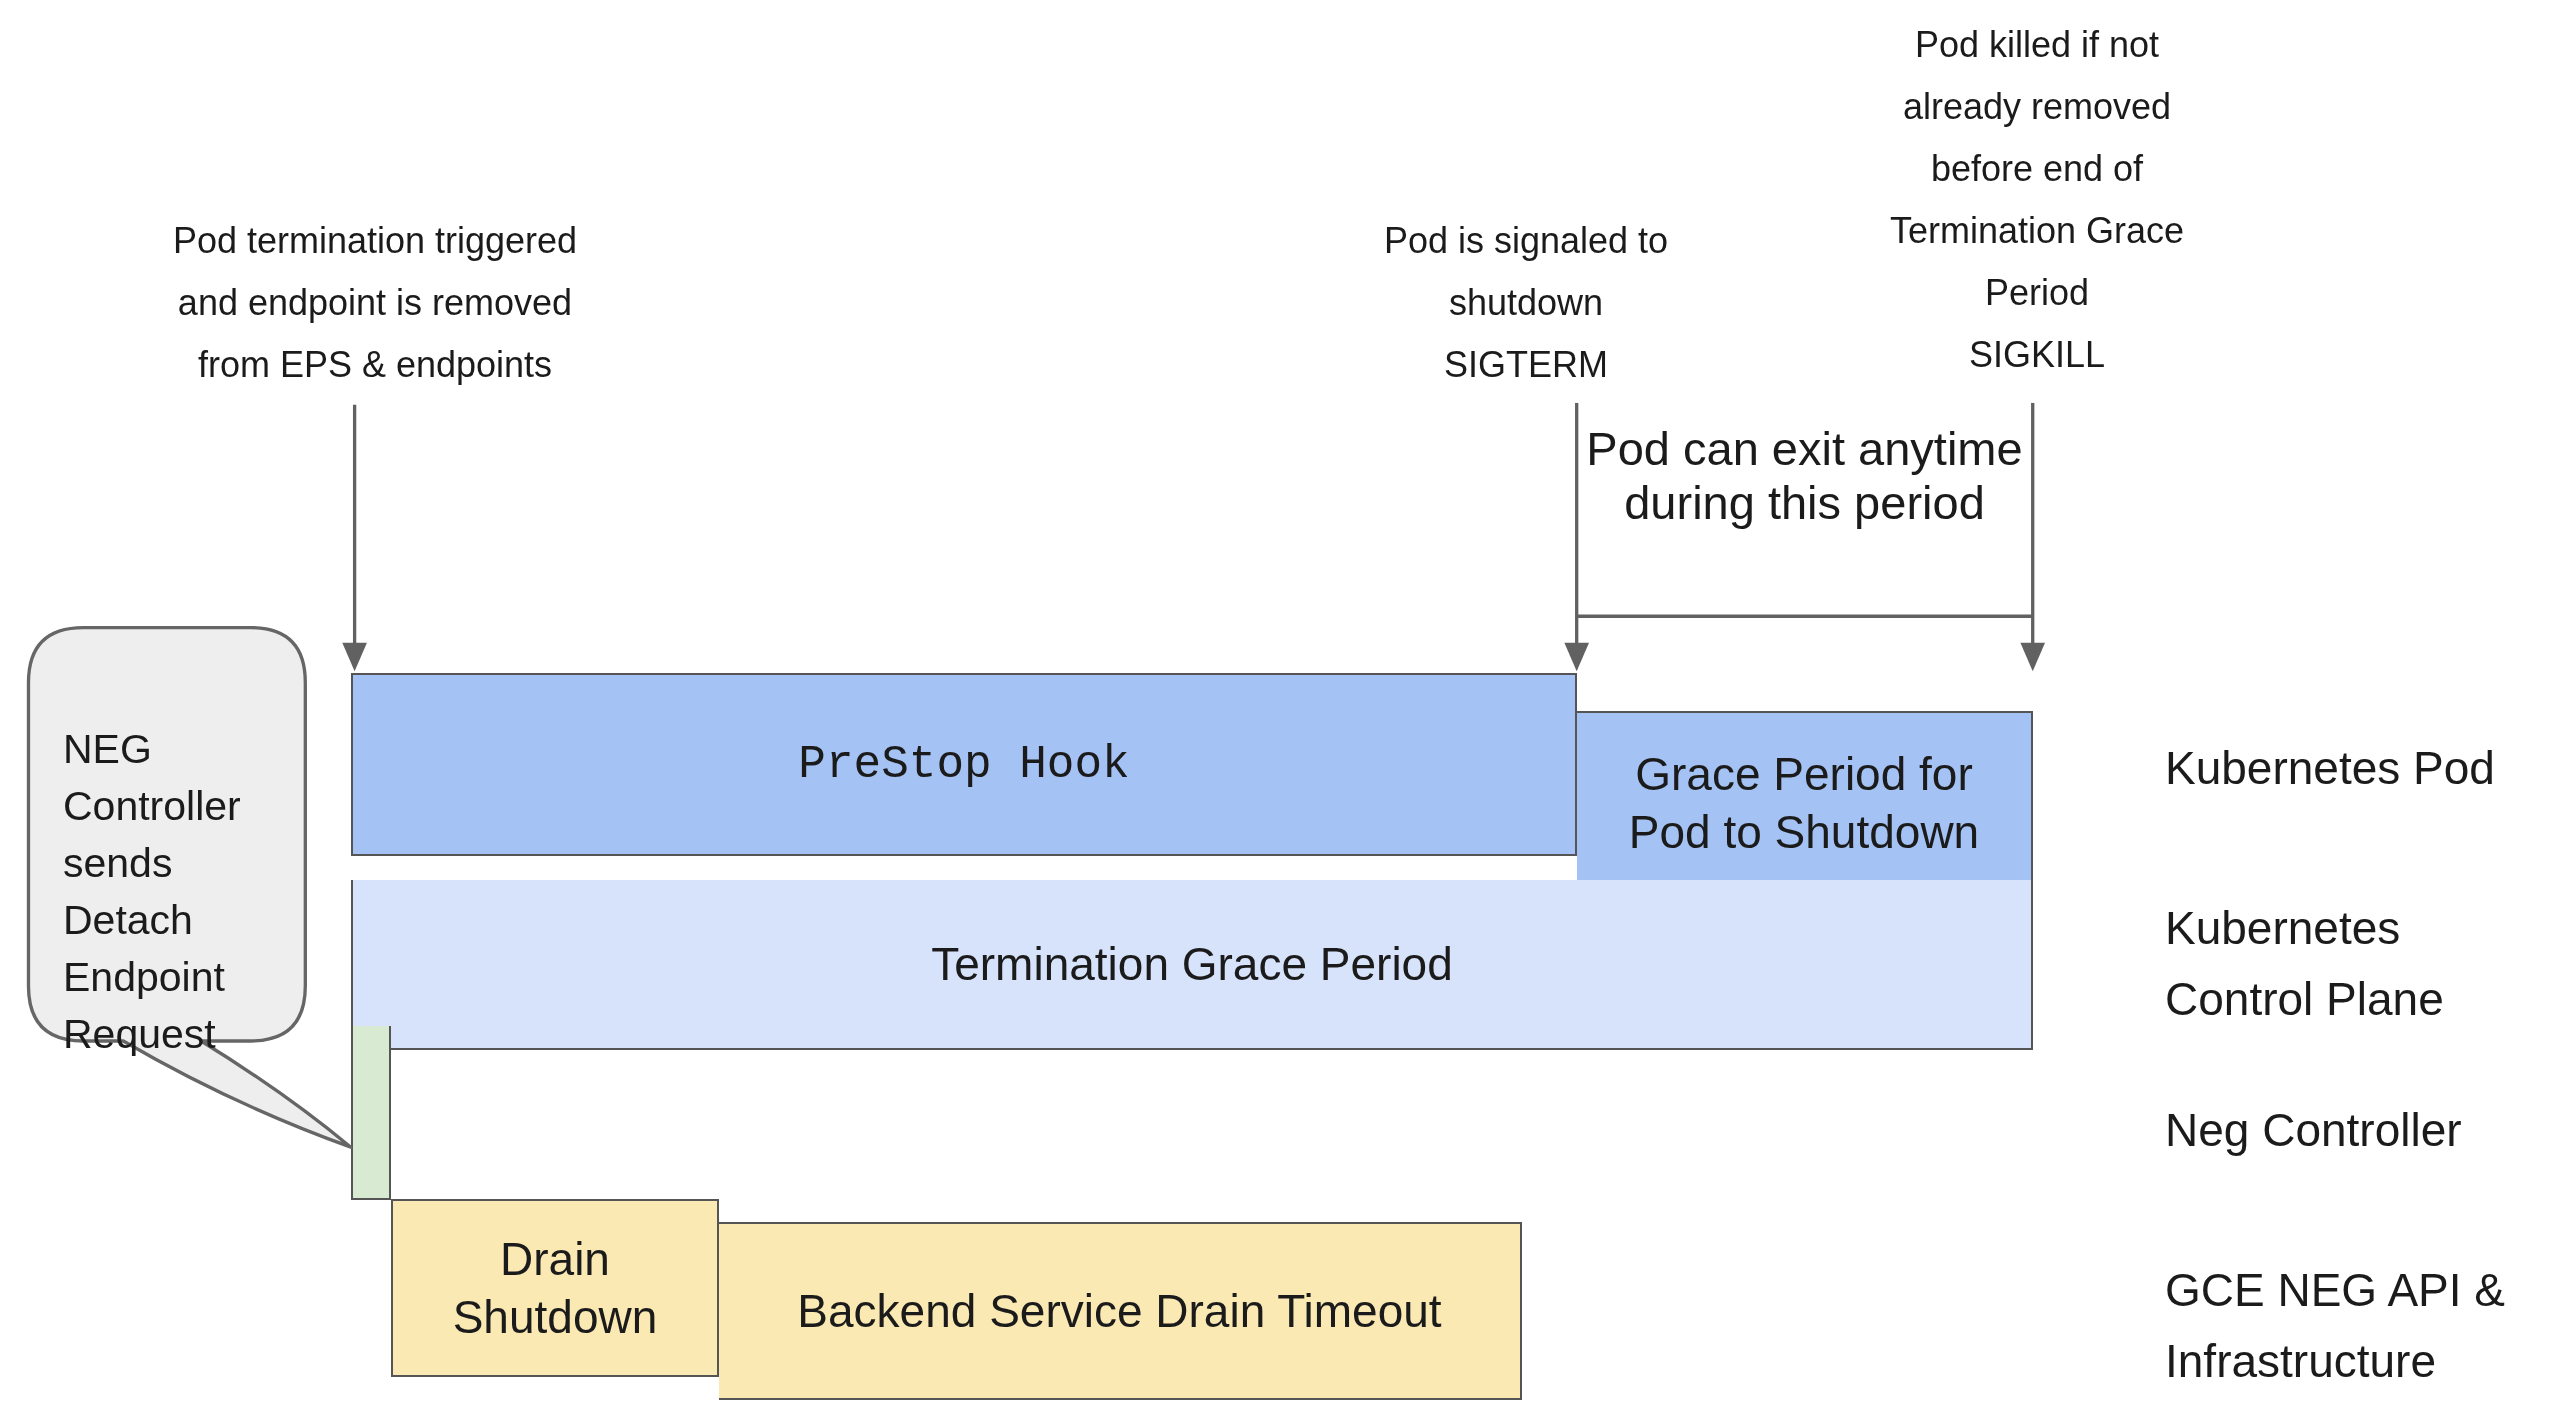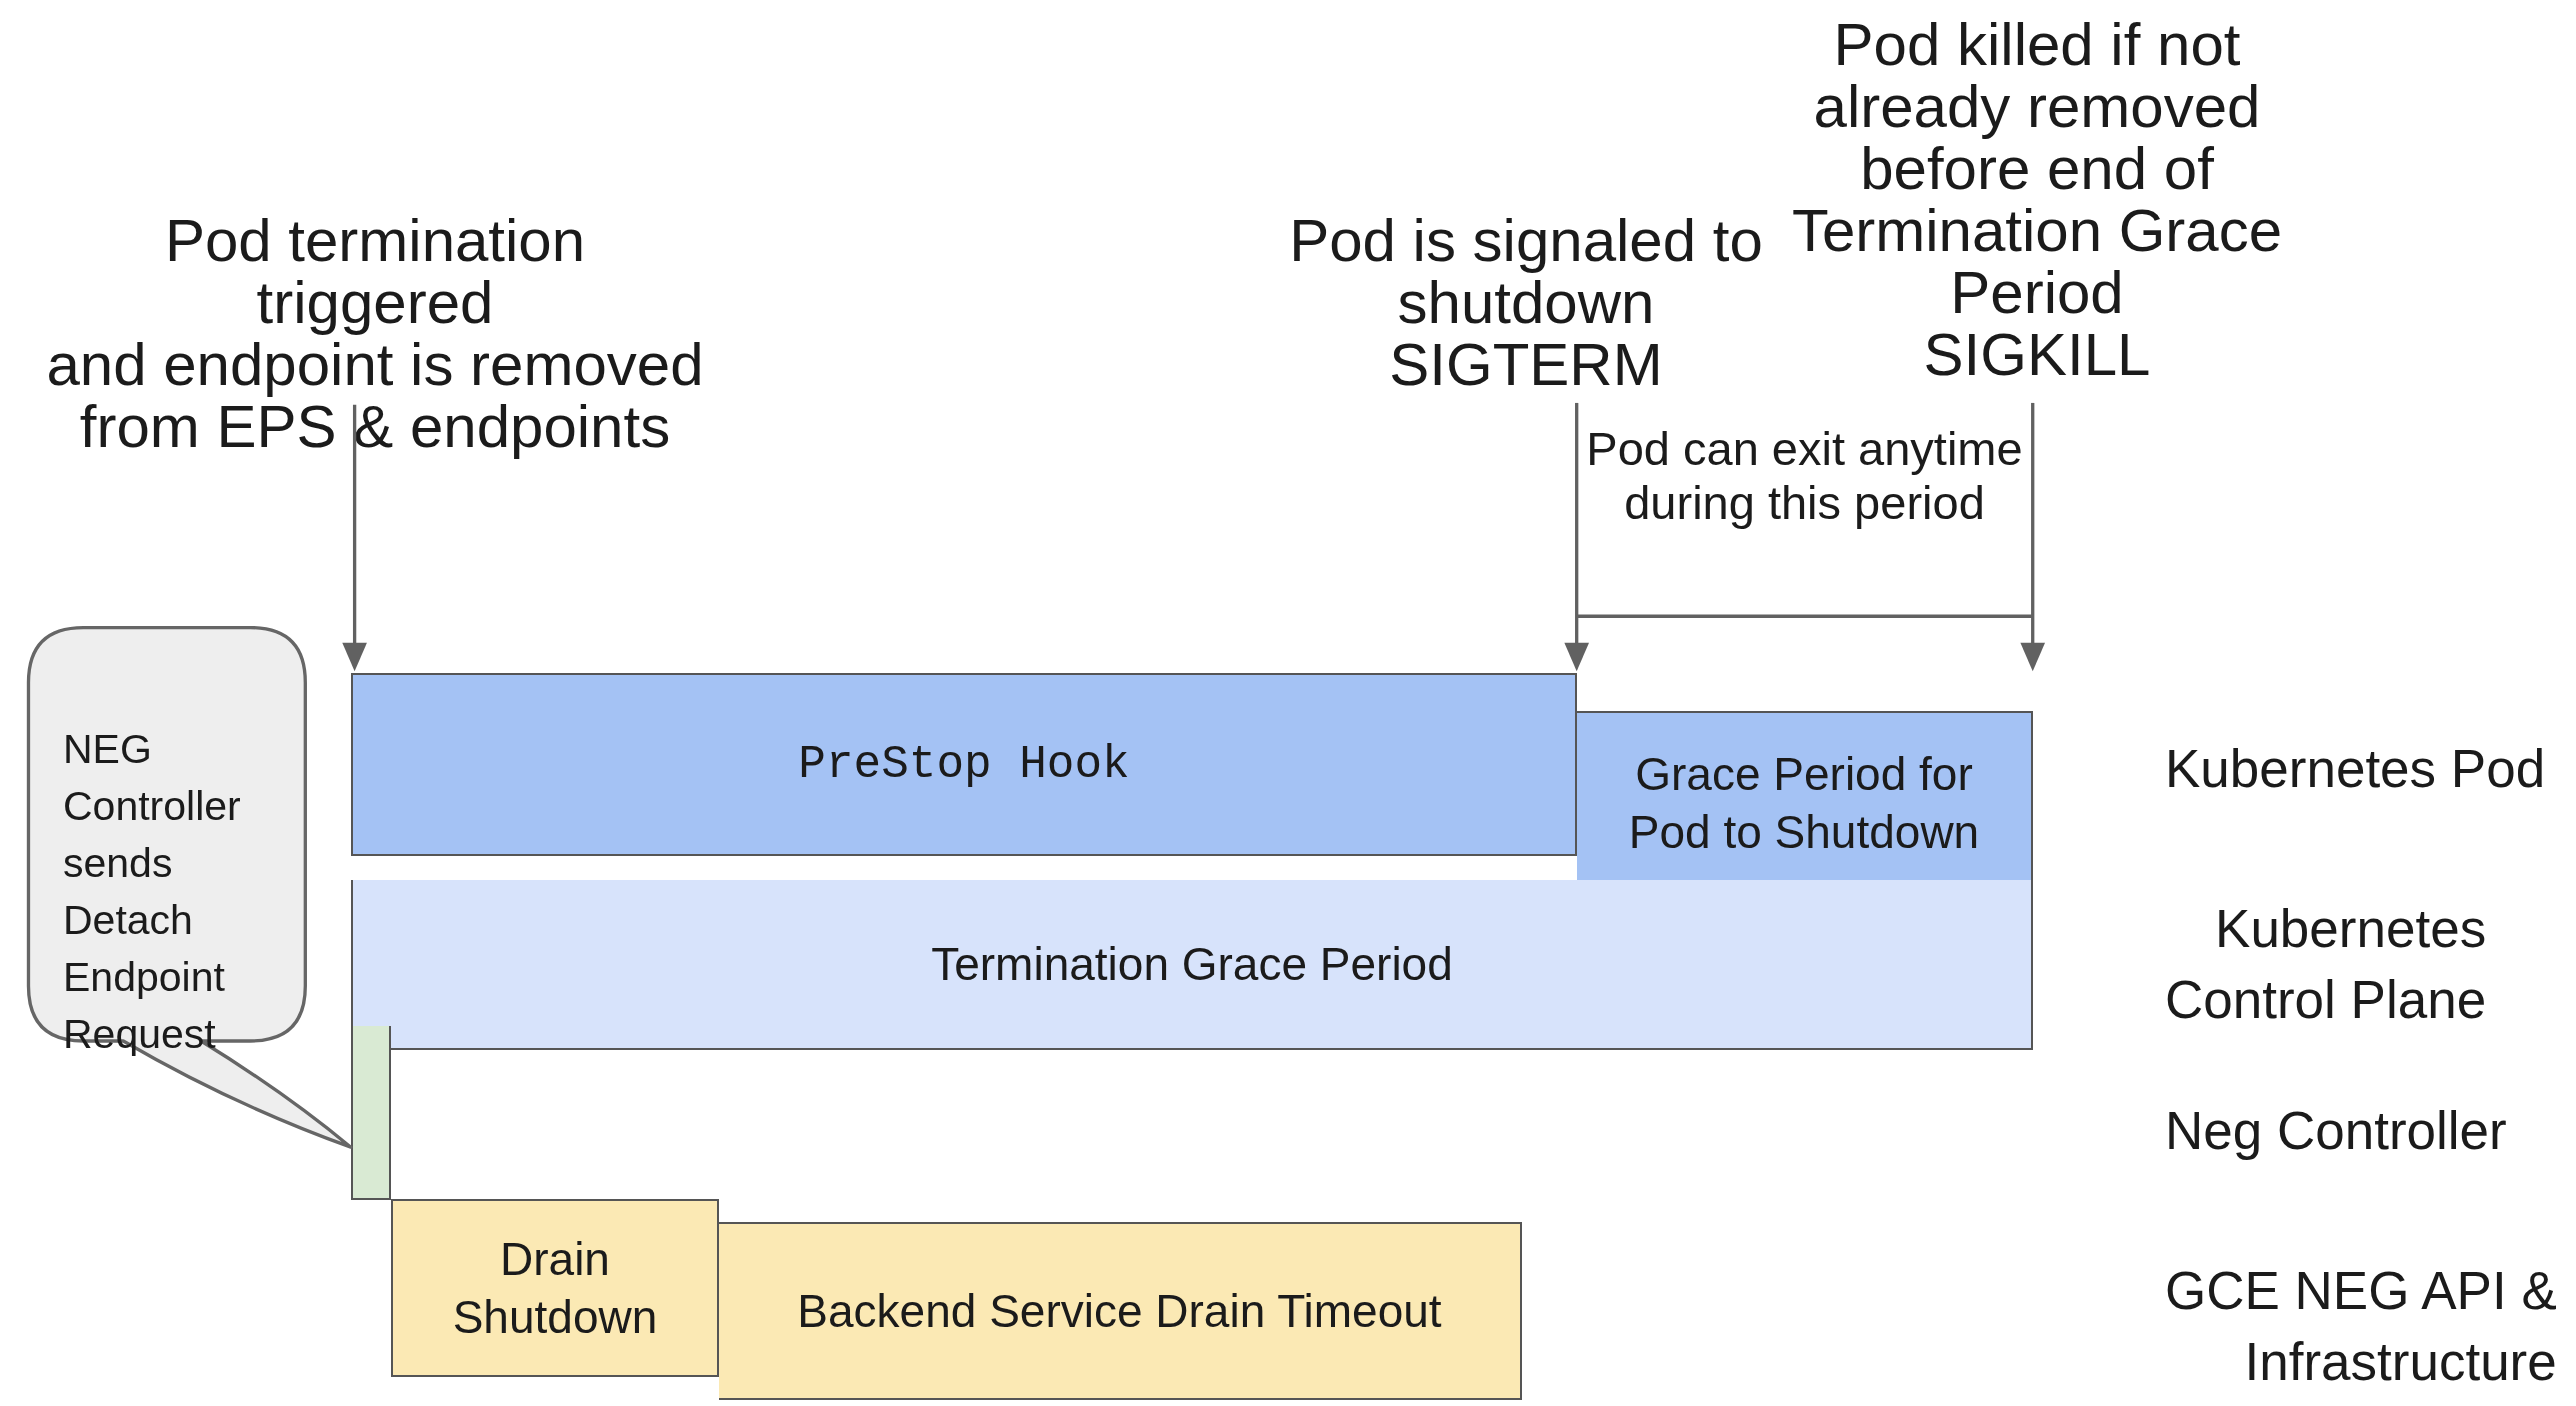--- a/index.html
+++ b/index.html
@@ -24,21 +24,21 @@
     font-family: "Liberation Sans", "DejaVu Sans", sans-serif;
     color: var(--text);
     overflow: hidden;
   }
   .abs { position: absolute; }
   .pre { white-space: pre-line; }
 
   
   .annotation {
     text-align: center;
-    font-size: 60px;
+    font-size: 36px;
     line-height: 62px;
     color: var(--text);
   }
   .annotation.small {
     font-size: 47px;
     line-height: 54px;
   }
 
   
   .bar {
@@ -57,25 +57,24 @@
   .bar.no-top { border-top: none; }
   .bar.blue { background: var(--bar-blue); }
   .bar.lightblue { background: var(--bar-light-blue); }
   .bar.green { background: var(--bar-green); }
   .bar.yellow { background: var(--bar-yellow); }
 
   
   .lane-label {
     position: absolute;
     left: 2165px;
-    font-size: 53px;
+    font-size: 46px;
     line-height: 71px;
     color: var(--text);
     white-space: pre-line;
-    text-align: right;
   }
 
   
   .bubble-text {
     position: absolute;
     left: 63px;
     top: 698px;
     font-size: 41px;
     line-height: 57px;
     color: var(--text);

